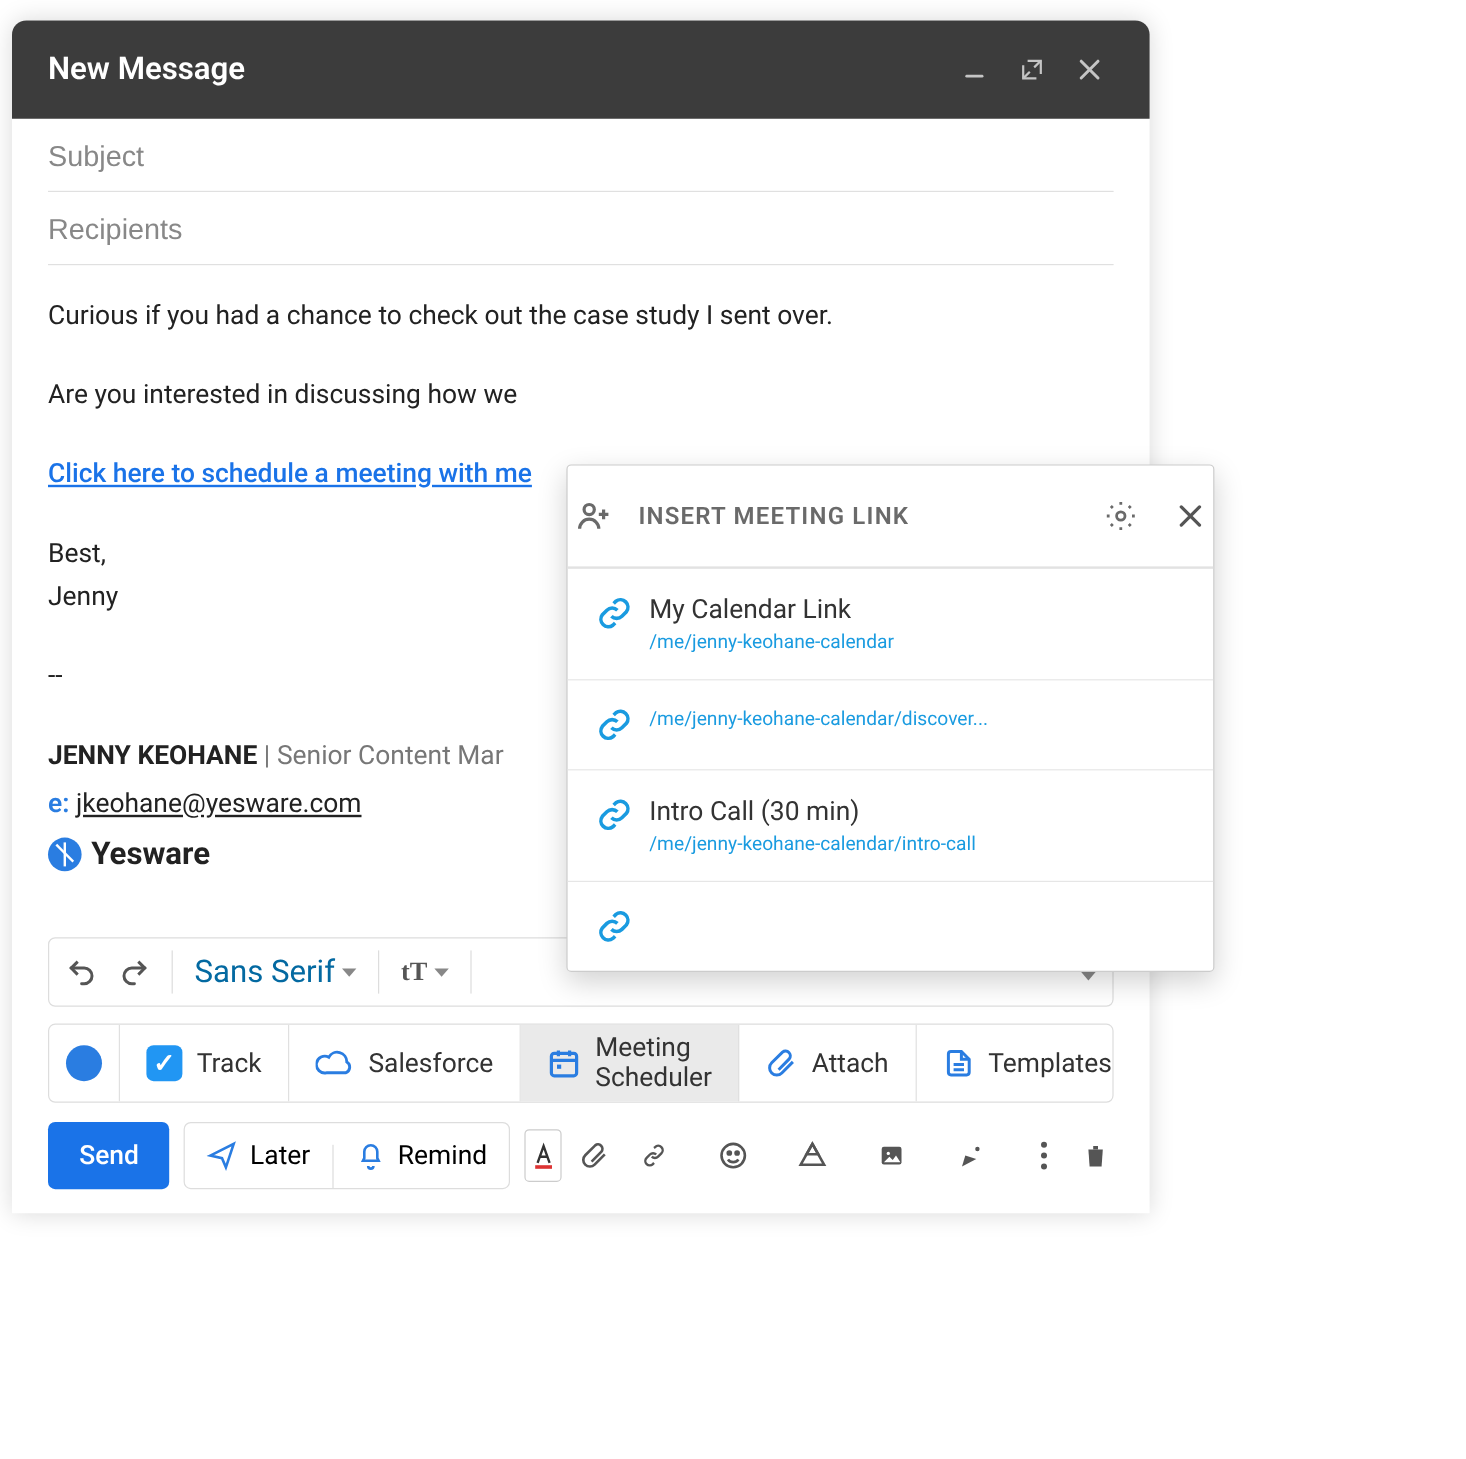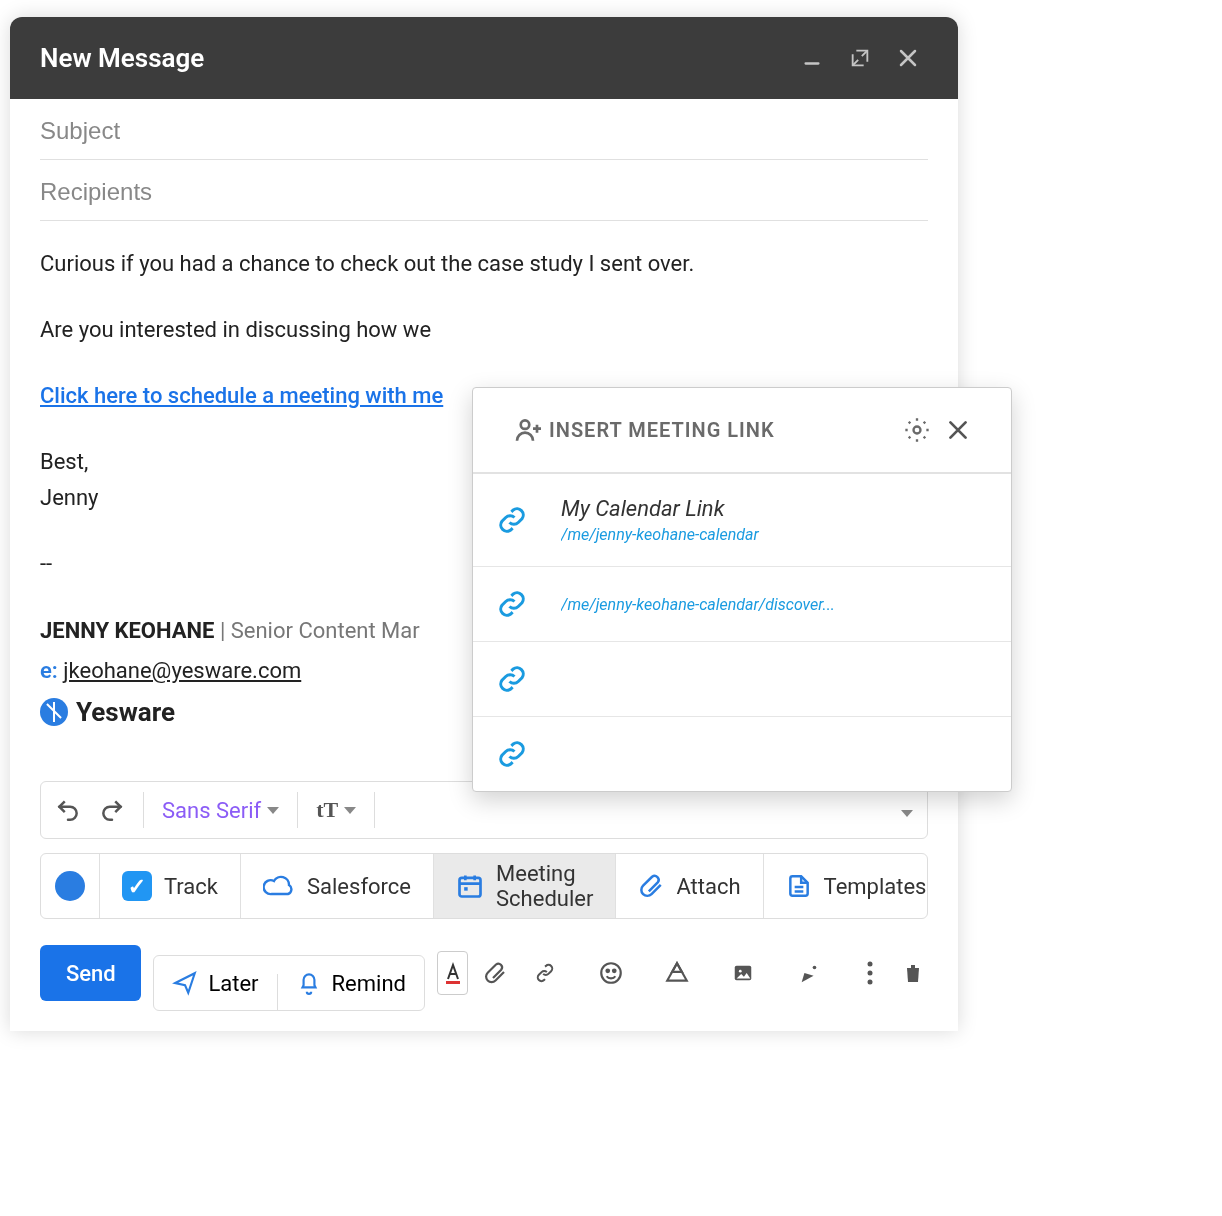--- a/index.html
+++ b/index.html
@@ -149,21 +149,21 @@
     display:flex; align-items:stretch;
     overflow:hidden;
     font-size: 22px; font-weight: 500;
     cursor:pointer;
   }
   .send-main { padding: 12px 26px; display:flex;align-items:center; }
   .send-drop { border-left: 1px solid rgba(255,255,255,0.4); width:44px; display:flex;align-items:center;justify-content:center;}
   .send-drop .chevdown { border-top-color:#fff;}
   .pill {
     height:56px; border:1px solid #ddd; border-radius:6px;
-    display:flex; align-items:flex-end;margin-top:20px;
+    display:flex; align-items:flex-end;
   }
   .pill-btn {
     display:flex;align-items:center;gap:10px;
     padding:0 18px; font-size:22px; cursor:pointer; height:100%;
   }
   .pill-sep { width:1px;height:36px;background:#ddd;}
   .icon-btn {
     width:44px;height:44px;display:flex;align-items:center;justify-content:center;
     cursor:pointer; color:#555; border-radius:4px;
   }
@@ -179,33 +179,32 @@
     width: 540px;
     background:#fff;
     border:1px solid #ccc;
     border-radius:4px;
     box-shadow: 0 8px 24px rgba(0,0,0,0.18);
     z-index: 50;
   }
   .mp-header {
     display:flex; align-items:center;
     height: 86px;
-    padding: 0 40px;
+    padding: 0 6px;
     border-bottom: 2px solid #e2e2e2;
-    gap: 4px;
+    gap: 21px;
     color:#6a6a6a;
   }
   .mp-title { font-size:20px; letter-spacing:1px; font-weight:600; flex:1; }
   .mp-item {
-    display:flex; align-items:center;
+    display:flex; 
     padding: 22px 24px;
     border-bottom:1px solid #e6e6e6;
-    gap: 34px;
+    gap: 14px;
     cursor:pointer;
-    font-style:italic;
   }
   .mp-item:last-child { border-bottom:none; }
   .mp-texts { flex:1; min-width:0;}
   .mp-name { font-size:22px; color:#333; margin-bottom:4px;}
   .mp-url  { font-size:16px; color:#1a9be0; white-space:nowrap; overflow:hidden; text-overflow:ellipsis;}
   
   svg { display:block; }
 </style>
 </head>
 <body>
@@ -306,20 +305,24 @@
         <div class="mp-url">/me/jenny-keohane-calendar/discover...</div>
       </div>
     </div>
     <div class="mp-item">
       <span>
         <svg width="30" height="30" viewBox="0 0 24 24" fill="none" stroke="#1a9be0" stroke-width="2.4">
             <path d="M10 14a5 5 0 0 0 7 0l3-3a5 5 0 0 0-7-7l-1.5 1.5"></path>
             <path d="M14 10a5 5 0 0 0-7 0l-3 3a5 5 0 0 0 7 7l1.5-1.5"></path>
           </svg>
       </span>
+      <div class="mp-texts">
+        <div class="mp-name">Intro Call (30 min)</div>
+        <div class="mp-url">/me/jenny-keohane-calendar/intro-call</div>
+      </div>
     </div>
     <div class="mp-item">
       <span>
         <svg width="30" height="30" viewBox="0 0 24 24" fill="none" stroke="#1a9be0" stroke-width="2.4">
             <path d="M10 14a5 5 0 0 0 7 0l3-3a5 5 0 0 0-7-7l-1.5 1.5"></path>
             <path d="M14 10a5 5 0 0 0-7 0l-3 3a5 5 0 0 0 7 7l1.5-1.5"></path>
           </svg>
       </span>
     </div>
   </div>
@@ -332,21 +335,21 @@
         </svg>
     </span>
     <span class="fmt-btn">
       <svg width="26" height="26" viewBox="0 0 24 24" fill="none" stroke="#555" stroke-width="2.3">
           <path d="M15 14l5-5-5-5"></path>
           <path d="M20 9H10a6 6 0 0 0 0 12h2" stroke-linecap="round"></path>
         </svg>
     </span>
     <span class="fmt-sep"></span>
     <span class="fmt-btn">
-      <span style="font-size:22px;color:#8b5cf6">Sans Serif</span>
+      <span style="font-size:26px;color:#0369a1">Sans Serif</span>
       <span class="chevdown"></span>
     </span>
     <span class="fmt-sep"></span>
     <span class="fmt-btn">
       <span style="font-family:serif;font-size:22px;font-weight:bold">tT</span>
       <span class="chevdown"></span>
     </span>
     <span class="fmt-sep"></span>
     <span class="fmt-more"><span class="chevdown"></span></span>
   </div>

